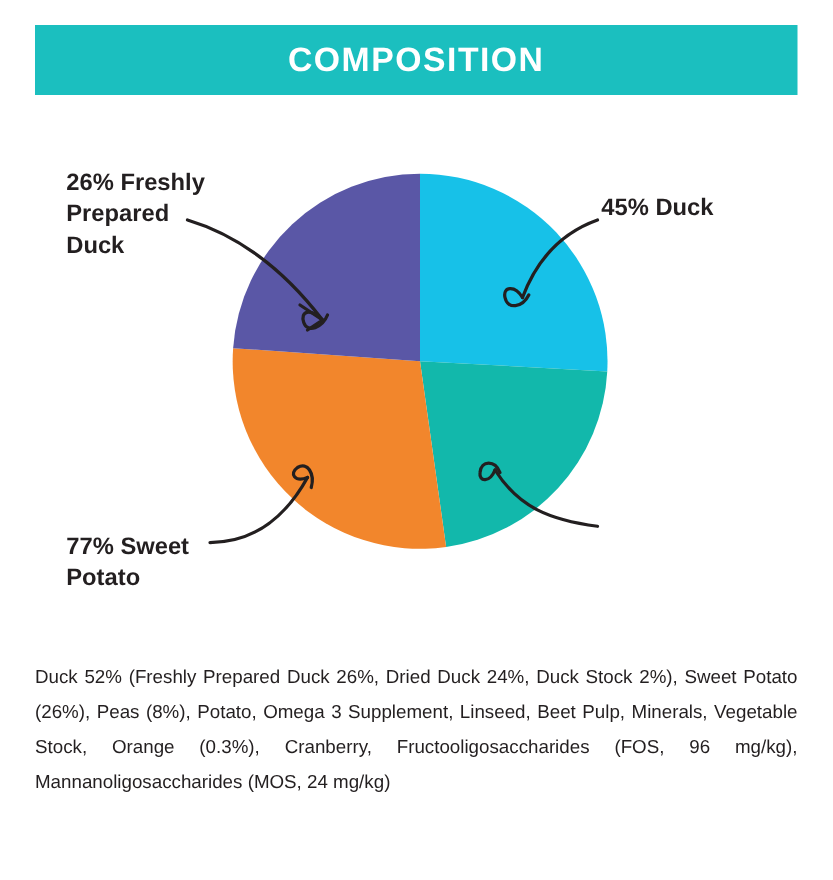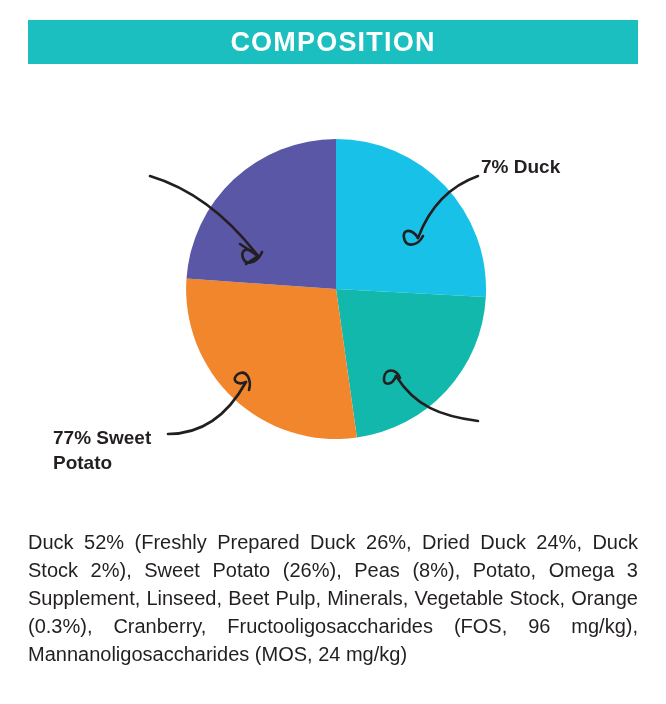--- a/index.html
+++ b/index.html
@@ -15,21 +15,21 @@
     overflow: hidden;
     position: relative;
   }
 
   
   .banner {
     position: absolute;
     left: 28px;
     top: 20px;
     width: 610px;
-    height: 44px;
+    height: 56px;
     background: #1bbfbf;
     display: flex;
     align-items: center;
     justify-content: center;
   }
   .banner-title {
     color: #ffffff;
     font-size: 27px;
     font-weight: bold;
     letter-spacing: 1.2px;
@@ -97,21 +97,21 @@
     height: 420px;
     pointer-events: none;
   }
 
   
   .ingredients {
     position: absolute;
     left: 28px;
     top: 528px;
     width: 610px;
-    font-size: 20px;
+    font-size: 15px;
     line-height: 28px;
     text-align: justify;
     color: #231f20;
   }
 </style>
 </head>
 <body>
 
 <div class="banner">
   <div class="banner-title">COMPOSITION</div>
@@ -143,18 +143,21 @@
       <path d="M418 152 C 412 142, 402 143, 404 152 C 406 162, 418 160, 423 150"></path>
 
       <path d="M478 335 C 440 330, 415 320, 396 290"></path>
       <path d="M396 290 C 392 300, 383 300, 384 292 C 385 282, 396 282, 400 292"></path>
 
       <path d="M168 348 C 205 348, 230 325, 246 296"></path>
       <path d="M246 296 C 236 300, 231 293, 238 288 C 246 283, 252 293, 249 304"></path>
     </g>
   </svg>
 
-  <div class="label label-duck">7% Duck</div>
+  <div class="label label-freshly">26% Freshly
+Prepared
+Duck</div>
+  <div class="label label-duck">45% Duck</div>
   <div class="label label-sweet">77% Sweet
 Potato</div>
 </div>
 
 <div class="ingredients">Duck 52% (Freshly Prepared Duck 26%, Dried Duck 24%, Duck Stock 2%), Sweet Potato (26%), Peas (8%), Potato, Omega 3 Supplement, Linseed, Beet Pulp, Minerals, Vegetable Stock, Orange (0.3%), Cranberry, Fructooligosaccharides (FOS, 96 mg/kg), Mannanoligosaccharides (MOS, 24 mg/kg)</div>
 
 </body></html>

